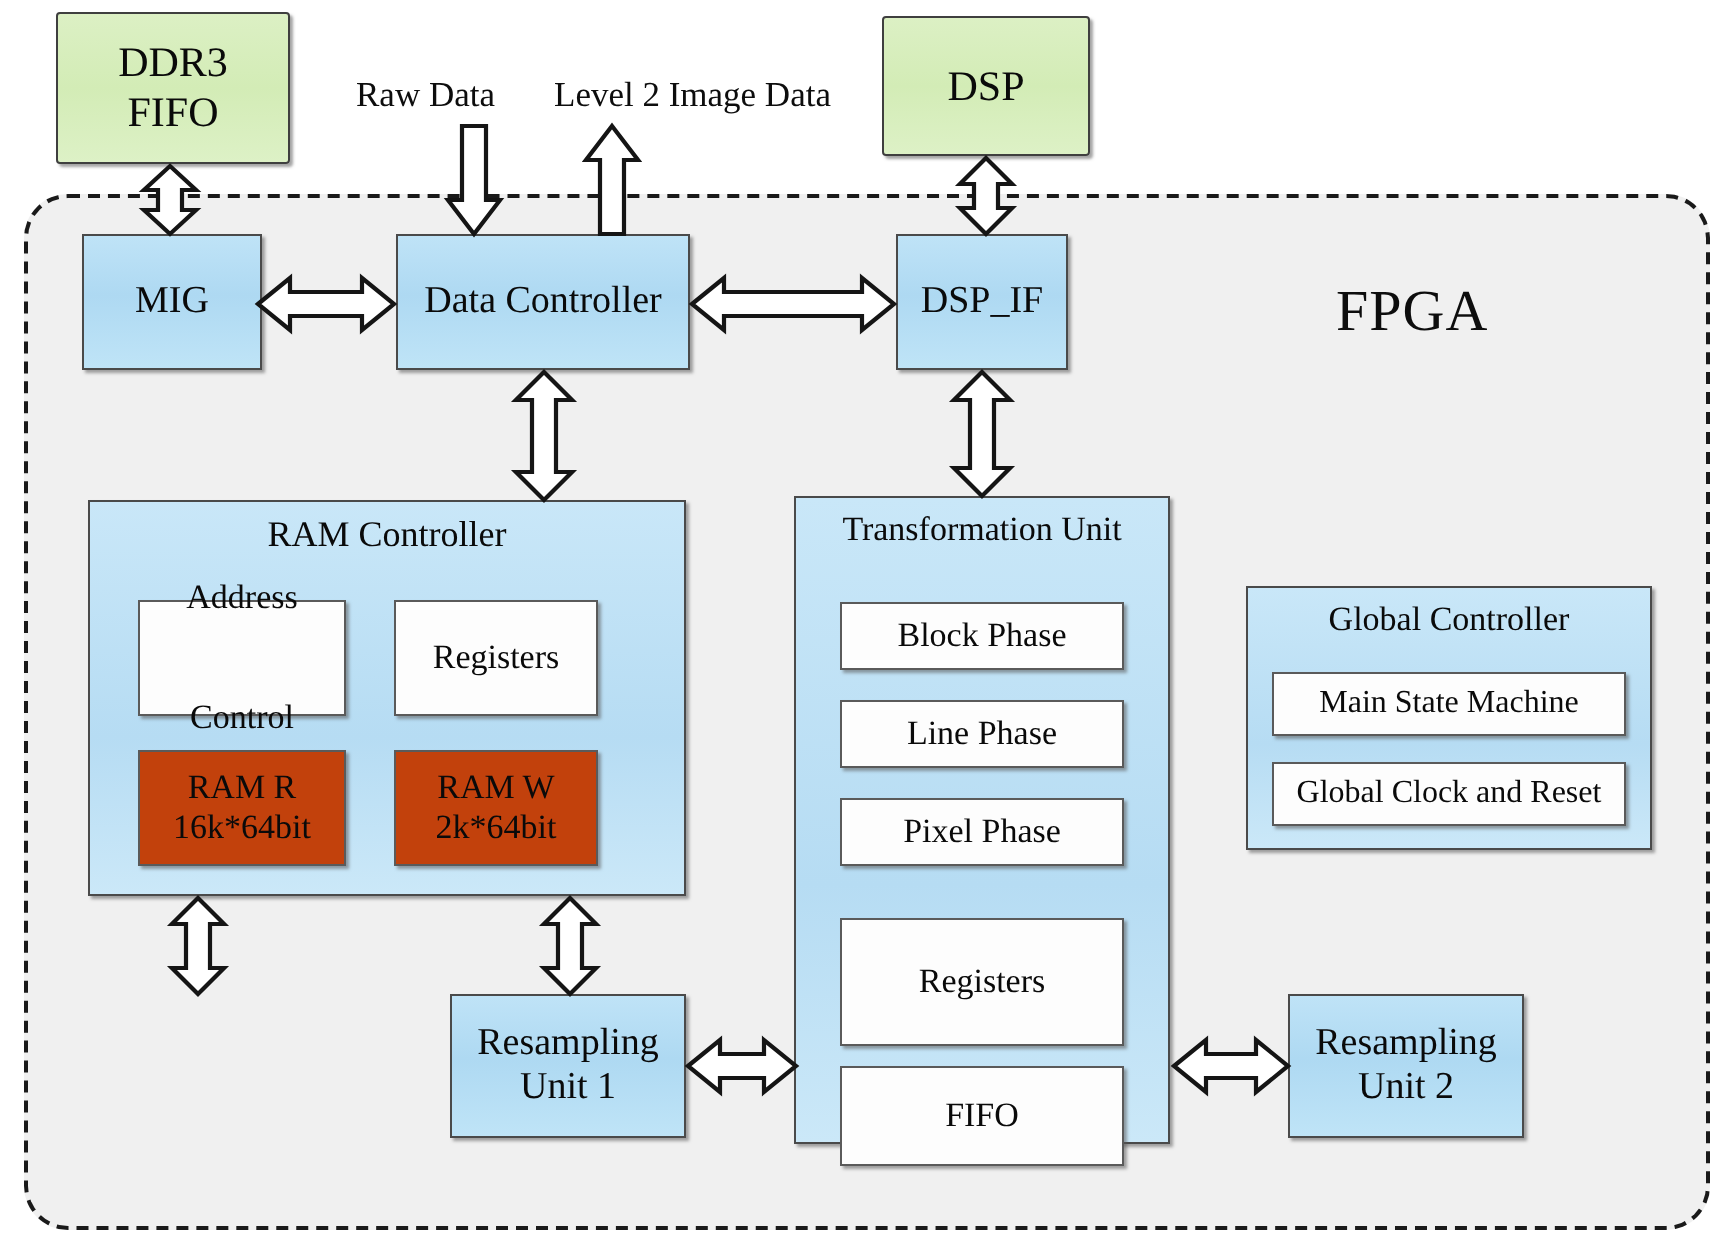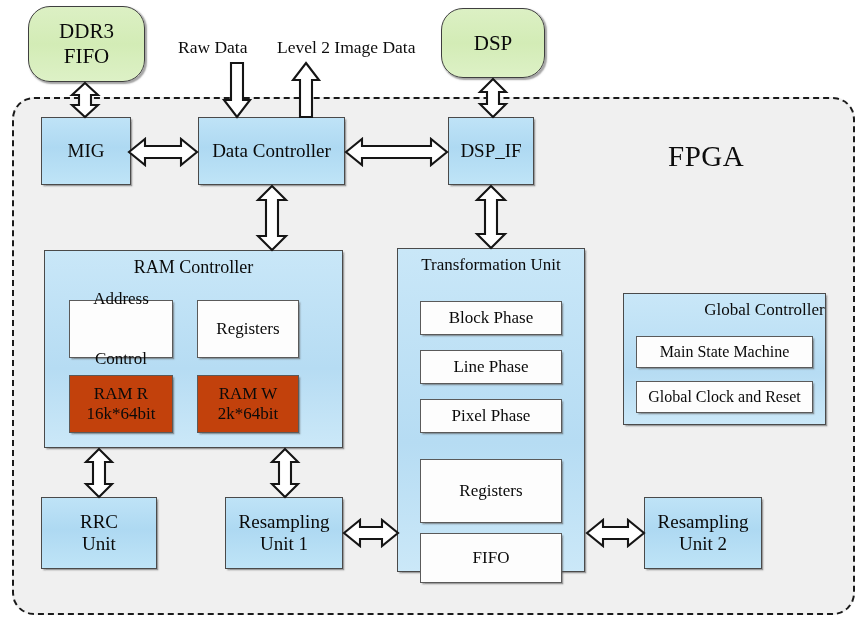--- a/index.html
+++ b/index.html
@@ -31,21 +31,21 @@
     box-shadow:1.5px 1.5px 1.5px rgba(90,90,90,.55);
   }
   .blue{
     background:linear-gradient(180deg,#bfe3f7 0%,#aed9f2 45%,#bfe4f7 100%);
   }
   .blue-light{
     background:linear-gradient(180deg,#c9e7f8 0%,#b6dcf3 60%,#cbe8f8 100%);
   }
   .green{
     background:linear-gradient(180deg,#dcf0c4 0%,#d3ecb6 50%,#ddf1c6 100%);
-    border-radius:22px;
+    border-radius:2px;
     border:1.6px solid #3f3f3f;
   }
   .white{
     background:#fdfdfd;
     border:1.6px solid #5a5a5a;
   }
   .mint{
     background:#c2410c;
     border:1.6px solid #5a5a5a;
   }
@@ -132,34 +132,30 @@
     <span>Pixel Phase</span>
   </div>
   <div class="box white" style="left:420px; top:459px; width:142px; height:64px; font-size:17px;">
     <span>Registers</span>
   </div>
   <div class="box white" style="left:420px; top:533px; width:142px; height:50px; font-size:17px;">
     <span>FIFO</span>
   </div>
 
   <div class="box blue-light" style="left:623px; top:293px; width:203px; height:132px;">
-    <div class="grp-title" style="font-size:17px;margin-left:40px;">Global Controller</div>
+    <div class="grp-title" style="font-size:17px;">Global Controller</div>
   </div>
 
   <div class="box white" style="left:636px; top:336px; width:177px; height:32px; font-size:16px;">
     <span>Main State Machine</span>
   </div>
   <div class="box white" style="left:636px; top:381px; width:177px; height:32px; font-size:16px;">
     <span>Global Clock and Reset</span>
   </div>
 
-  <div class="box blue" style="left:41px; top:497px; width:116px; height:72px; font-size:19px; flex-direction:column;">
-    <span>RRC</span>
-    <span>Unit</span>
-  </div>
 
   <div class="box blue" style="left:225px; top:497px; width:118px; height:72px; font-size:19px; flex-direction:column;">
     <span>Resampling</span>
     <span>Unit 1</span>
   </div>
 
   <div class="box blue" style="left:644px; top:497px; width:118px; height:72px; font-size:19px; flex-direction:column;">
     <span>Resampling</span>
     <span>Unit 2</span>
   </div>

